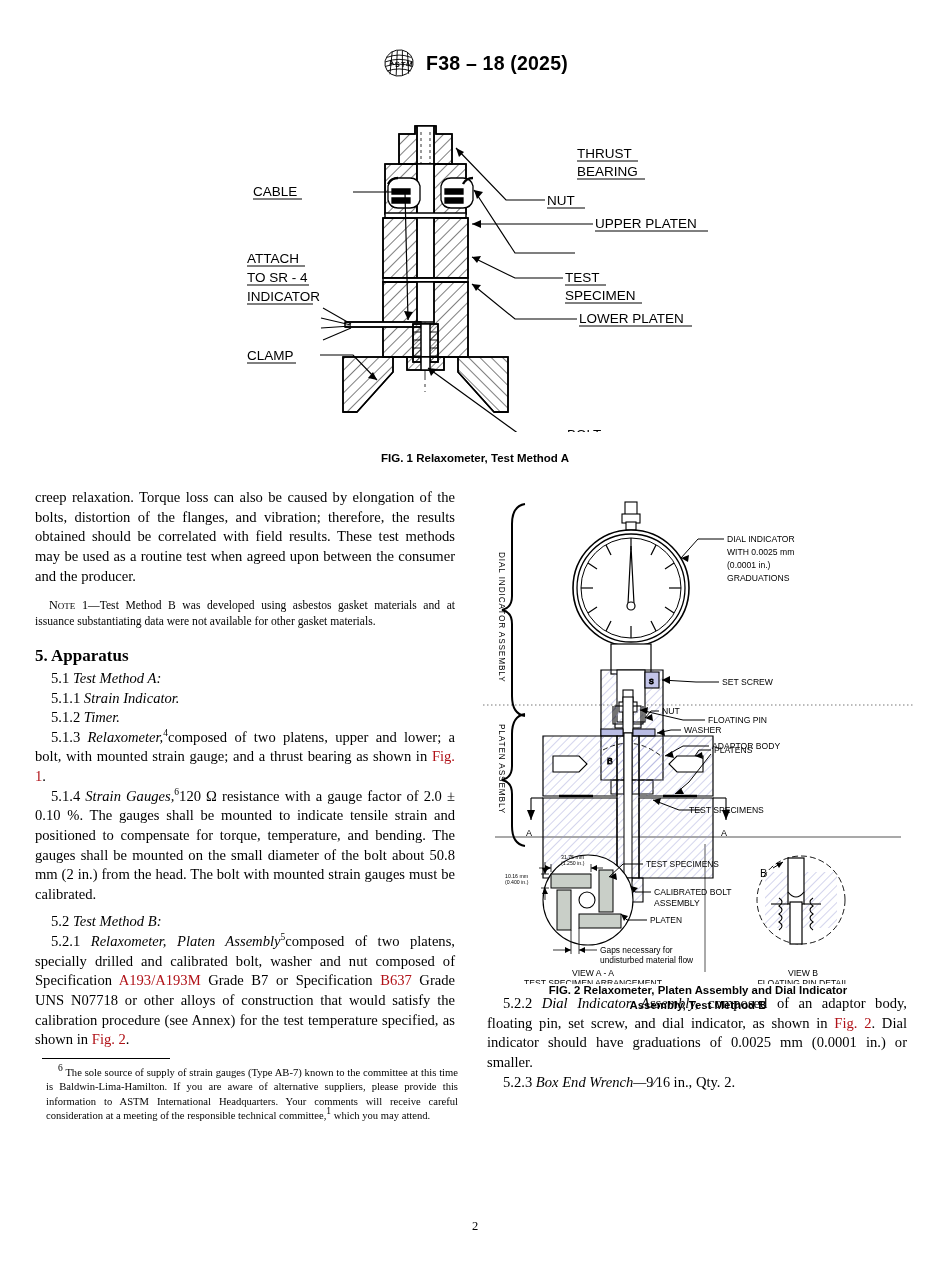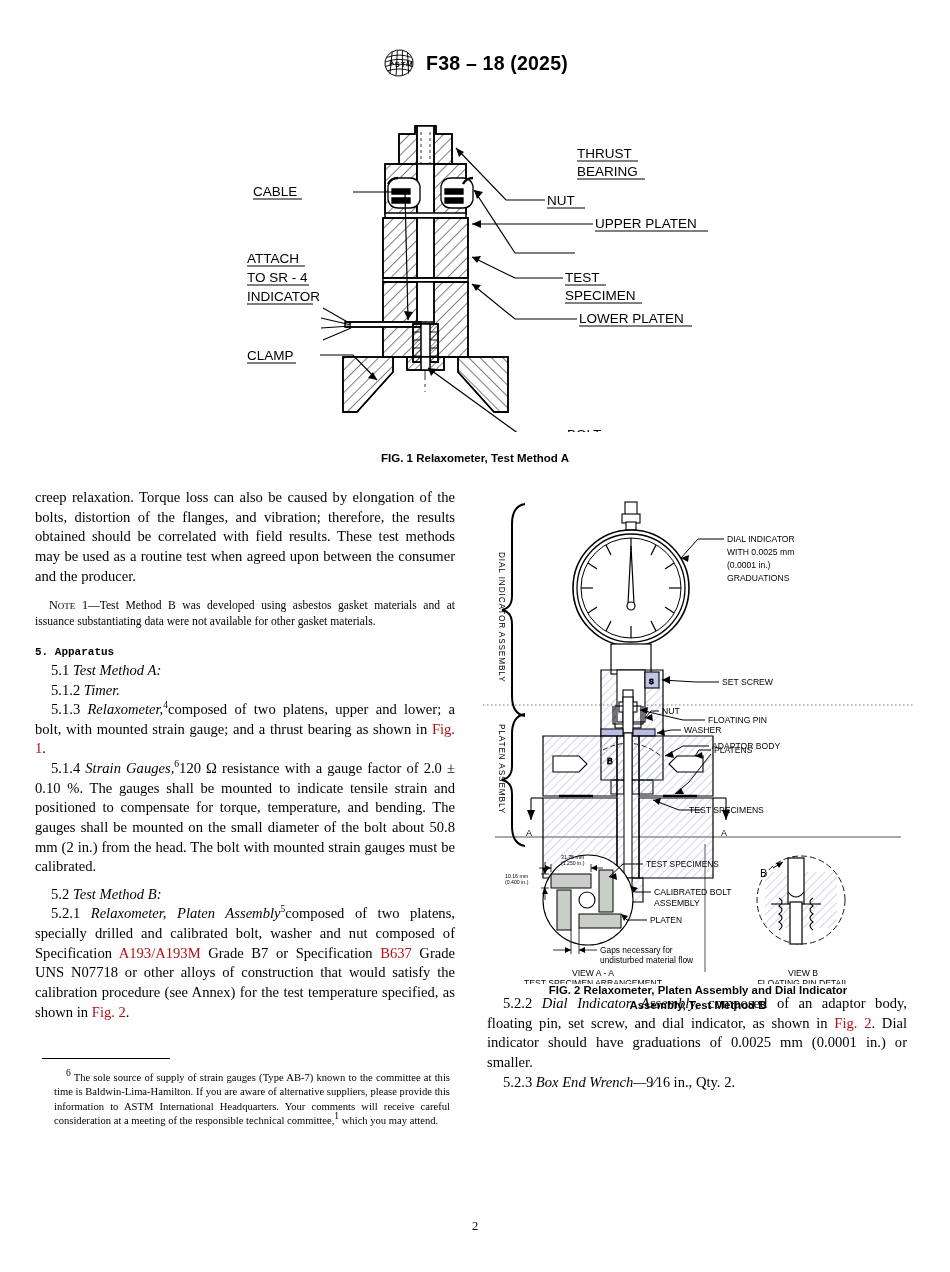--- a/index.html
+++ b/index.html
@@ -89,23 +89,23 @@
     line-height: 1.33;
     text-align: justify;
     text-indent: 14px;
   }
   .note-lead {
     font-variant: small-caps;
     font-size: 12.2px;
   }
   h2.section {
     margin: 17px 0 3px 0;
-    font-family: Liberation Mono, monospace;
+    font-family: Liberation Serif, serif;
     font-weight: bold;
-    font-size: 11px;
+    font-size: 17px;
   }
   .ital { font-style: italic; }
   .link { color: #b01117; }
   sup {
     font-size: 9.5px;
     vertical-align: super;
     line-height: 0;
   }
   .spacer-sm { height: 8px; }
 
@@ -116,21 +116,21 @@
     left: 42px;
     width: 420px;
   }
   .footnote-rule {
     width: 128px;
     height: 0;
     border-top: 1px solid #000;
     margin-bottom: 7px;
   }
   p.footnote {
-    margin: 12px;
+    margin: 4px;
     font-size: 10.6px;
     line-height: 1.35;
     text-align: justify;
     text-indent: 12px;
   }
 
   
   .fig2-wrap {
     position: absolute;
     top: 492px;
@@ -364,20 +364,21 @@
   <div class="col-left">
 
     <p class="body">creep relaxation. Torque loss can also be caused by elongation of the bolts, distortion of the flanges, and vibration; therefore, the results obtained should be correlated with field results. These test methods may be used as a routine test when agreed upon between the consumer and the producer.</p>
 
     <p class="note"><span class="note-lead">Note 1</span><span>—Test Method B was developed using asbestos gasket materials and at issuance substantiating data were not available for other gasket materials.</span></p>
 
     <h2 class="section">5.  Apparatus</h2>
 
     <p class="body indent"><span>5.1</span> <span class="ital">Test Method A:</span></p>
 
+    <p class="body indent"><span>5.1.1</span> <span class="ital">Strain Indicator.</span></p>
 
     <p class="body indent"><span>5.1.2</span> <span class="ital">Timer.</span></p>
 
     <p class="body indent"><span>5.1.3</span> <span class="ital">Relaxometer,</span><sup>4</sup><span>composed of two platens, upper and lower; a bolt, with mounted strain gauge; and a thrust bearing as shown in </span><span class="link">Fig. 1</span><span>.</span></p>
 
     <p class="body indent"><span>5.1.4</span> <span class="ital">Strain Gauges,</span><sup>6</sup><span>120 Ω resistance with a gauge factor of 2.0 ± 0.10 %. The gauges shall be mounted to indicate tensile strain and positioned to compensate for torque, temperature, and bending. The gauges shall be mounted on the small diameter of the bolt about 50.8 mm (2 in.) from the head. The bolt with mounted strain gauges must be calibrated.</span></p>
 
     <div class="spacer-sm"></div>
 
     <p class="body indent"><span>5.2</span> <span class="ital">Test Method B:</span></p>

